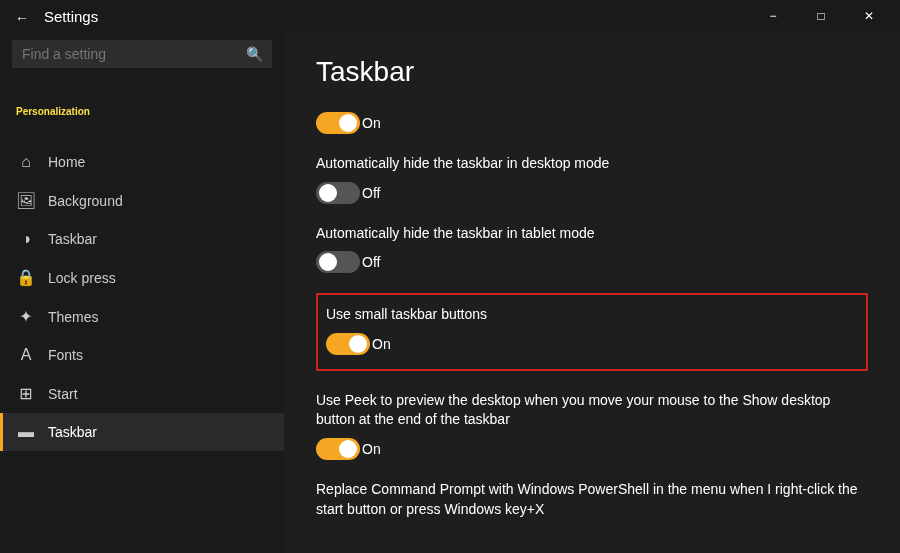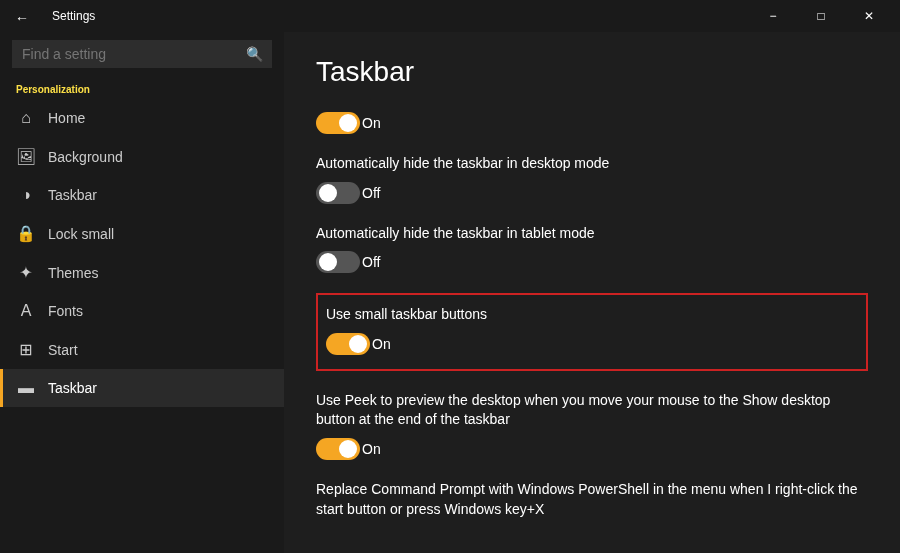--- a/index.html
+++ b/index.html
@@ -26,23 +26,23 @@
       width: 28px;
       height: 28px;
       display: flex;
       align-items: center;
       justify-content: center;
       cursor: pointer;
       color: #ffffff;
       font-size: 14px;
     }
     .titlebar-title {
-      font-size: 12px;
-      color: #ffffff;
-      margin-left: 16px;
+      font-size: 15px;
+      color: #ffffff;
+      margin-left: 8px;
     }
     .titlebar-controls {
       margin-left: auto;
       display: flex;
       gap: 2px;
     }
     .titlebar-btn {
       width: 46px;
       height: 32px;
       display: flex;
@@ -59,20 +59,21 @@
       overflow: hidden;
     }
     
     .sidebar {
       width: 284px;
       background: #1a1a1a;
       display: flex;
       flex-direction: column;
       flex-shrink: 0;
       overflow-y: auto;
+      gap: 22px;
     }
     .sidebar-search {
       margin: 8px 12px;
       position: relative;
     }
     .sidebar-search input {
       width: 100%;
       background: #2d2d2d;
       border: none;
       color: #ffffff;
@@ -223,21 +224,21 @@
         <div class="sidebar-item">
           <span class="icon">🖼</span>
           <span>Background</span>
         </div>
         <div class="sidebar-item">
           <span class="icon">◑</span>
           <span>Taskbar</span>
         </div>
         <div class="sidebar-item">
           <span class="icon">🔒</span>
-          <span>Lock small</span>
+          <span>Lock press</span>
         </div>
         <div class="sidebar-item">
           <span class="icon">✦</span>
           <span>Themes</span>
         </div>
         <div class="sidebar-item">
           <span class="icon">A</span>
           <span>Fonts</span>
         </div>
         <div class="sidebar-item">

